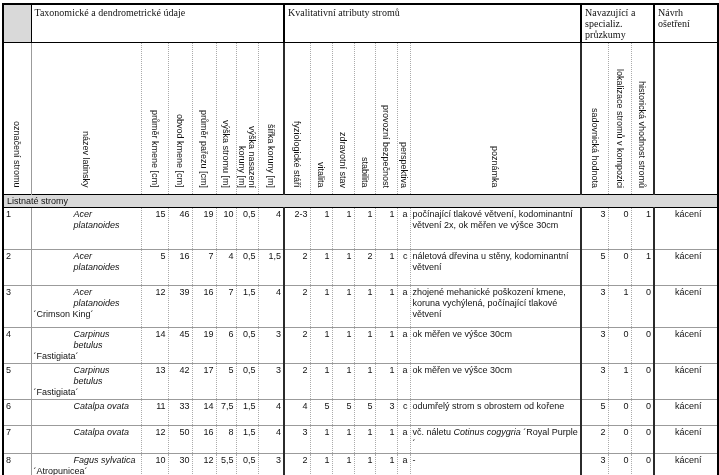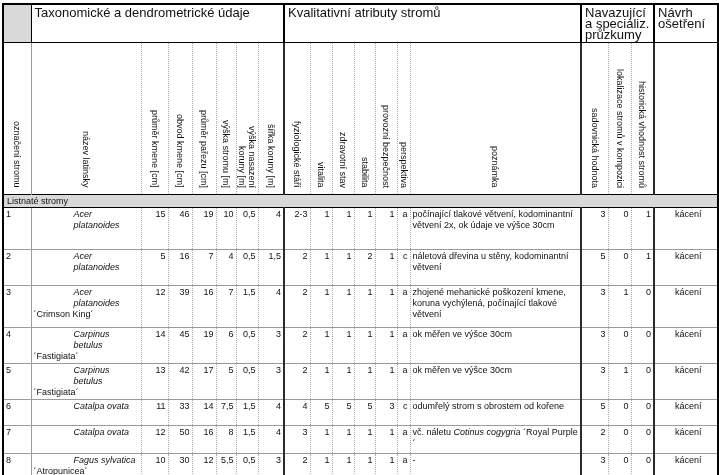--- a/index.html
+++ b/index.html
@@ -25,22 +25,23 @@
     line-height: 11px;
   }
   
   tr.groups { height: 35px; }
   tr.groups td {
     border-left: 1px solid #000;
     border-bottom: 1px solid #000;
     background: #fff;
     vertical-align: top;
     padding: 2px 3px;
-    font-size: 13px;
+    font-size: 10px;
     line-height: 11px;
+    font-family: Liberation Serif, serif;
   }
   tr.groups td.corner { background: #d9d9d9; }
   
   tr.headers td {
     vertical-align: bottom;
     text-align: center;
     height: 148px;
     padding: 0 0 3px 0;
   }
   .vh {
@@ -143,21 +144,21 @@
     <td class="num">19</td>
     <td class="num">10</td>
     <td class="num">0,5</td>
     <td class="num">4</td>
     <td class="num gb">2-3</td>
     <td class="num">1</td>
     <td class="num">1</td>
     <td class="num">1</td>
     <td class="num">1</td>
     <td class="num">a</td>
-    <td class="note"><span></span><i></i><span></span><span>počínající tlakové větvení, kodominantní větvení 2x, ok údaje ve výšce 30cm</span></td>
+    <td class="note"><span></span><i></i><span></span><span>počínající tlakové větvení, kodominantní větvení 2x, ok měřen ve výšce 30cm</span></td>
     <td class="num gb">3</td>
     <td class="num">0</td>
     <td class="num">1</td>
     <td class="treat gb">kácení</td>
   </tr>
         <tr style="height: 36px;">
     <td>2</td>
     <td class="name">
             <div class="species">Acer platanoides</div>
             <div class="cultivar"></div>

